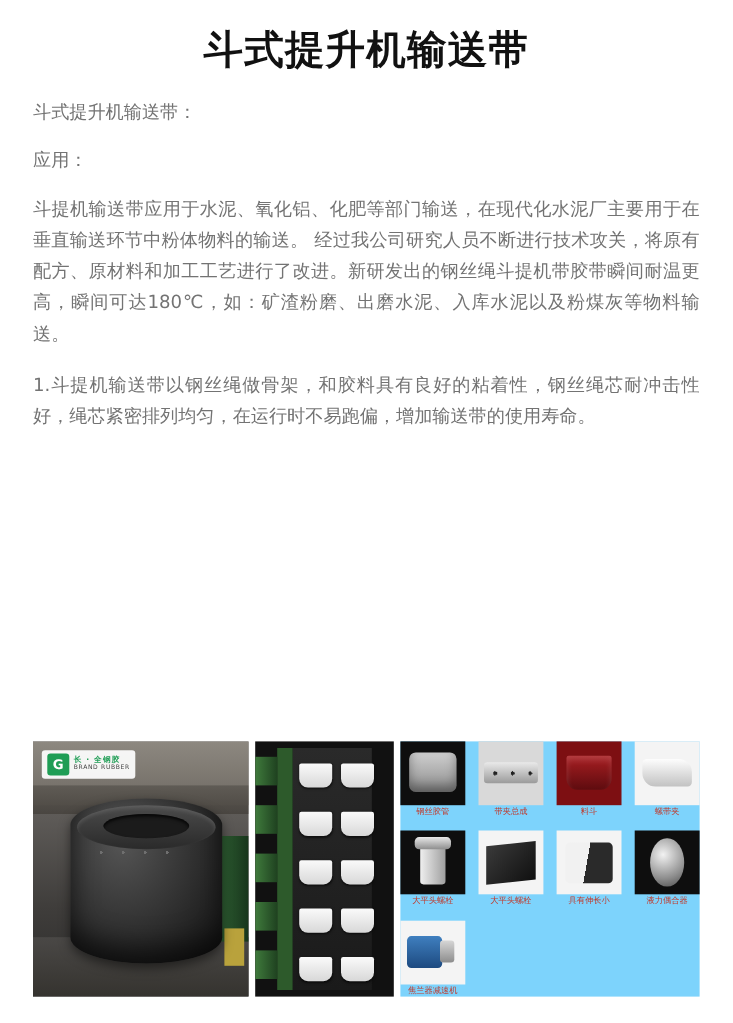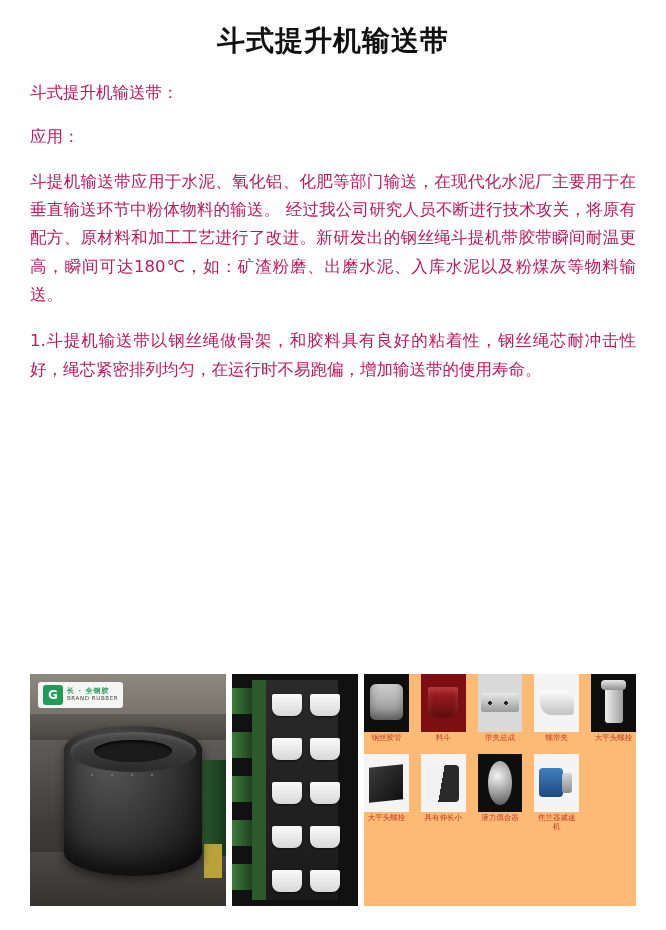--- a/index.html
+++ b/index.html
@@ -16,31 +16,31 @@
     overflow: hidden;
   }
   .page {
     width: 666px;
     height: 930px;
     position: relative;
     padding: 0 30px;
   }
   .doc-title {
     text-align: center;
-    font-size: 28px;
+    font-size: 36px;
     font-weight: bold;
     letter-spacing: 1px;
     color: #111;
     margin: 26px 0 22px 0;
     line-height: 1.1;
   }
   .para {
     font-size: 16.5px;
     line-height: 1.72;
-    color: #be185d;
+    color: #737373;
     margin: 0 0 18px 0;
     text-align: justify;
   }
   .para.tight { margin-bottom: 16px; }
   .gallery {
     position: absolute;
     left: 30px;
     top: 648px;
     width: 606px;
     height: 232px;
@@ -146,24 +146,24 @@
   }
   .pb-strip {
     position: absolute; left: 0; width: 20px; height: 26px;
     background: linear-gradient(90deg,#3f7a3c,#1f4220);
   }
   
   .thumb-grid {
     width: 272px;
     height: 232px;
     display: grid;
-    grid-template-columns: repeat(5, 1fr);
+    grid-template-columns: repeat(4, 1fr);
     grid-template-rows: repeat(3, 1fr);
     gap: 12px;
-    background: #fdba74;
+    background: #7dd3fc;
   }
   .thumb {
     position: relative;
     display: flex;
     flex-direction: column;
     align-items: center;
     justify-content: flex-start;
   }
   .thumb .pic {
     width: 100%;
@@ -312,32 +312,32 @@
     </div>
 
     <div class="thumb-grid">
       <div class="thumb">
         <div class="pic bg-dark">
             <div class="sh-roll"></div>
           </div>
         <div class="cap">钢丝胶管</div>
       </div>
       <div class="thumb">
+        <div class="pic bg-grey">
+            <div class="sh-bar"></div>
+          </div>
+        <div class="cap">带夹总成</div>
+      </div>
+      <div class="thumb">
         <div class="pic bg-red">
             <div class="sh-hopper"></div>
           </div>
         <div class="cap">料斗</div>
       </div>
       <div class="thumb">
-        <div class="pic bg-grey">
-            <div class="sh-bar"></div>
-          </div>
-        <div class="cap">带夹总成</div>
-      </div>
-      <div class="thumb">
         <div class="pic bg-white">
             <div class="sh-clamp"></div>
           </div>
         <div class="cap">螺带夹</div>
       </div>
       <div class="thumb">
         <div class="pic bg-dark">
             <div class="sh-bolt"></div>
           </div>
         <div class="cap">大平头螺栓</div>

